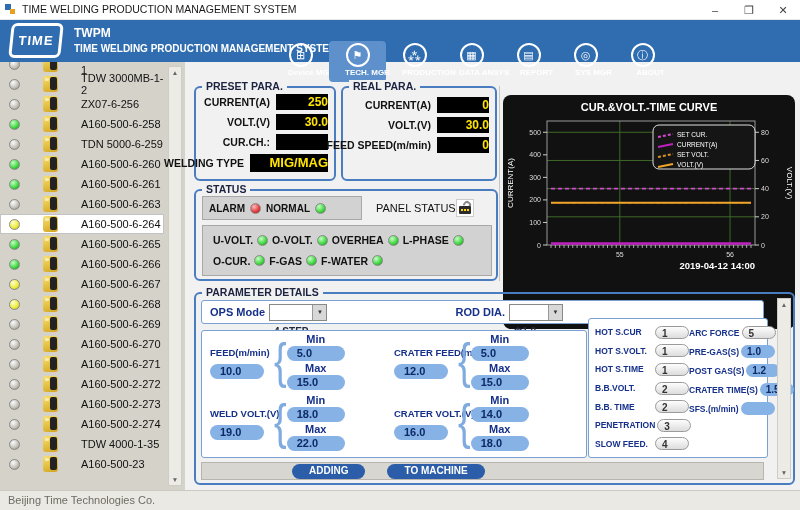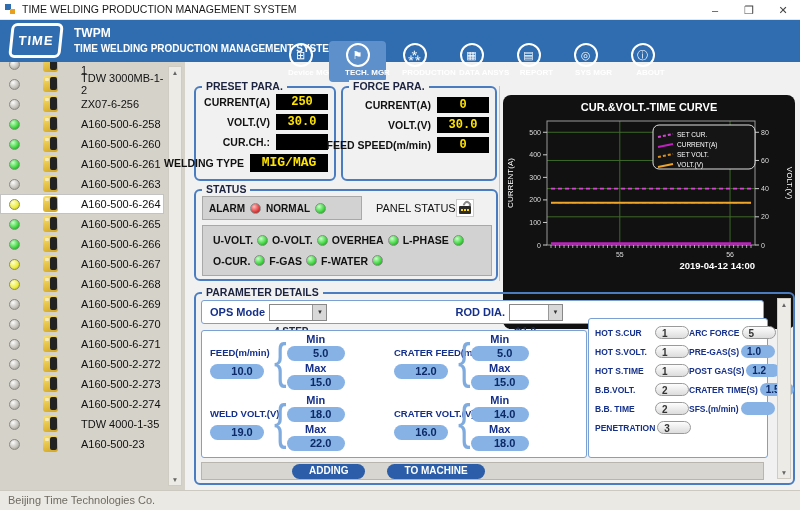--- a/index.html
+++ b/index.html
@@ -45,21 +45,21 @@
   
   .footer { position:absolute; left:0; top:490px; width:800px; height:20px; background:#ebe9e3; border-top:1px solid #ccc9c1; font-size:11px; color:#6e6b64; line-height:19px; padding-left:8px; }
 
   
   .fieldset { position:absolute; border:2px solid var(--panel-border); border-radius:6px; }
   .legend { position:absolute; top:-8px; left:6px; background:#f1f1f1; padding:0 4px; font-size:10.5px; font-weight:bold; color:#1c2340; white-space:nowrap; }
   #preset { left:194px; top:86px; width:142px; height:95px; padding-top:6px; }
   #real   { left:341px; top:86px; width:156px; height:95px; padding-top:9px; }
   .prow { display:flex; align-items:center; justify-content:flex-end; margin:0 6px 4px 0; gap:6px; }
   .plabel { font-size:10.5px; font-weight:bold; color:#111; white-space:nowrap; }
-  .pval { min-width:52px; height:16px; background:var(--value-bg); color:var(--value-text); font-size:12px; font-weight:bold; text-align:center; line-height:16px;font-family:Liberation Mono, monospace; }
+  .pval { min-width:52px; height:16px; background:var(--value-bg); color:var(--value-text); font-size:12px; font-weight:bold; text-align:right; line-height:16px; }
   .pval.big { min-width:78px; height:18px; font-size:13px; line-height:18px; }
 
   
   #status { left:194px; top:189px; width:304px; height:92px; }
   .alarm-box { position:absolute; left:6px; top:5px; width:160px; height:24px; background:#d2d2d2; border:1px solid #a8a8a8; display:flex; align-items:center; gap:5px; padding:0 6px; }
   .alarm-box .lbl { font-size:10px; font-weight:bold; color:#111; }
   .panel-status { position:absolute; left:180px; top:5px; height:24px; display:flex; align-items:center; font-size:11px; font-weight:normal; color:#111; }
   .lock { width:18px; height:18px; background:#fff; border:1px solid #ccc; position:relative; }
   .lock-shackle { position:absolute; left:6px; top:1px; width:8px; height:8px; border:2px solid #8a8a8a; border-radius:50%; border-bottom-color:transparent; transform:rotate(40deg); }
   .lock-body { position:absolute; left:2px; bottom:2px; width:12px; height:8px; background:#2a2a2a; border-radius:1px; }
@@ -81,21 +81,21 @@
   .combo-val { font-size:10px; font-weight:bold; color:#222b44; padding:0 4px; min-width:38px;margin-top:38px; }
   .combo-btn { width:14px; height:15px; background:#d8d8d8; border-left:1px solid #999; font-size:6px; text-align:center; line-height:15px; color:#333; }
   .ctrl-gap { width:128px; }
   .left-box { position:absolute; left:5px; top:36px; width:386px; height:128px; background:#fff; border:1px solid #7aa0d4; border-radius:3px; display:grid; grid-template-columns:1fr 1fr; grid-template-rows:1fr 1fr; padding:2px 8px; }
   .cluster { display:flex; align-items:flex-start; }
   .cl-left { display:flex; flex-direction:column; gap:6px; width:62px; padding-top:14px; position:relative; z-index:0; flex:none; }
   .cl-label { font-size:9.5px; font-weight:bold; color:#15308a; white-space:nowrap; }
   .cl-brace { font-size:38px; line-height:56px; color:#7fabdf; transform:scaleY(1.3); margin:0 0 0 2px; flex:none; }
   .cl-right { display:flex; flex-direction:column; gap:1px; position:relative; z-index:1; flex:none; }
   .mm { font-size:11px; font-weight:bold; color:#15308a; text-align:center; }
-  .pill { background:var(--pill-blue); border-radius:8px; height:15px; line-height:15px; font-size:11px; font-weight:bold; color:#0d2a66; padding-left:10px; width:58px;text-align:center; }
+  .pill { background:var(--pill-blue); border-radius:8px; height:15px; line-height:15px; font-size:11px; font-weight:bold; color:#0d2a66; padding-left:10px; width:58px; }
   .pill.val { width:54px; }
   .right-box { position:absolute; left:392px; top:24px; width:180px; height:140px; background:#fff; border:1px solid #7aa0d4; border-radius:3px; padding:4px 2px 4px 6px; display:flex; }
   .rcol { display:flex; flex-direction:column; }
   .rcol1 { width:94px; } .rcol2 { width:80px; }
   .rrow { display:flex; align-items:center; height:19px; gap:2px; }
   .rlabel { font-size:8.5px; font-weight:bold; color:#15308a; flex:1; white-space:nowrap; }
   .rpill { flex:none; width:34px; height:13px; border-radius:7px; font-size:10px; font-weight:bold; line-height:13px; padding-left:6px; }
   .rpill.gray { background:linear-gradient(#fdfdfd,#dcdcdc); border:1px solid #9a9a9a; color:#333; }
   .rpill.blue { background:var(--pill-blue); color:#0d2a66; }
   .btn-bar { position:absolute; left:5px; top:168px; width:563px; height:18px; background:#d8d6d0; border:1px solid #b8b5ae; display:flex; align-items:center; gap:22px; padding-left:90px; }
@@ -170,20 +170,25 @@
         <span class="led gray"></span>
         <span class="machine"></span>
         <span>ZX07-6-256</span>
       </div>
       <div class="sb-item">
         <span class="led green"></span>
         <span class="machine"></span>
         <span>A160-500-6-258</span>
       </div>
       <div class="sb-item">
+        <span class="led gray"></span>
+        <span class="machine"></span>
+        <span>TDN 5000-6-259</span>
+      </div>
+      <div class="sb-item">
         <span class="led green"></span>
         <span class="machine"></span>
         <span>A160-500-6-260</span>
       </div>
       <div class="sb-item">
         <span class="led green"></span>
         <span class="machine"></span>
         <span>A160-500-6-261</span>
       </div>
       <div class="sb-item">
@@ -281,21 +286,21 @@
         <span class="pval"></span>
       </div>
       <div class="prow">
         <span class="plabel">WELDING TYPE</span>
         <span class="pval big">MIG/MAG</span>
       </div>
     </div>
 </div>
 
 <div class="fieldset" id="real">
-  <span class="legend">FORCE PARA.</span>
+  <span class="legend">REAL PARA.</span>
   <div id="real-rows">
       <div class="prow">
         <span class="plabel">CURRENT(A)</span>
         <span class="pval">0</span>
       </div>
       <div class="prow">
         <span class="plabel">VOLT.(V)</span>
         <span class="pval">30.0</span>
       </div>
       <div class="prow">
@@ -545,20 +550,24 @@
           <span class="rpill gray">2</span>
         </div>
         <div class="rrow">
           <span class="rlabel">B.B. TIME</span>
           <span class="rpill gray">2</span>
         </div>
         <div class="rrow">
           <span class="rlabel">PENETRATION</span>
           <span class="rpill gray">3</span>
         </div>
+        <div class="rrow">
+          <span class="rlabel">SLOW FEED.</span>
+          <span class="rpill gray">4</span>
+        </div>
       </div>
     <div class="rcol rcol2" id="rcol2">
         <div class="rrow">
           <span class="rlabel">ARC FORCE</span>
           <span class="rpill gray">5</span>
         </div>
         <div class="rrow">
           <span class="rlabel">PRE-GAS(S)</span>
           <span class="rpill blue">1.0</span>
         </div>

